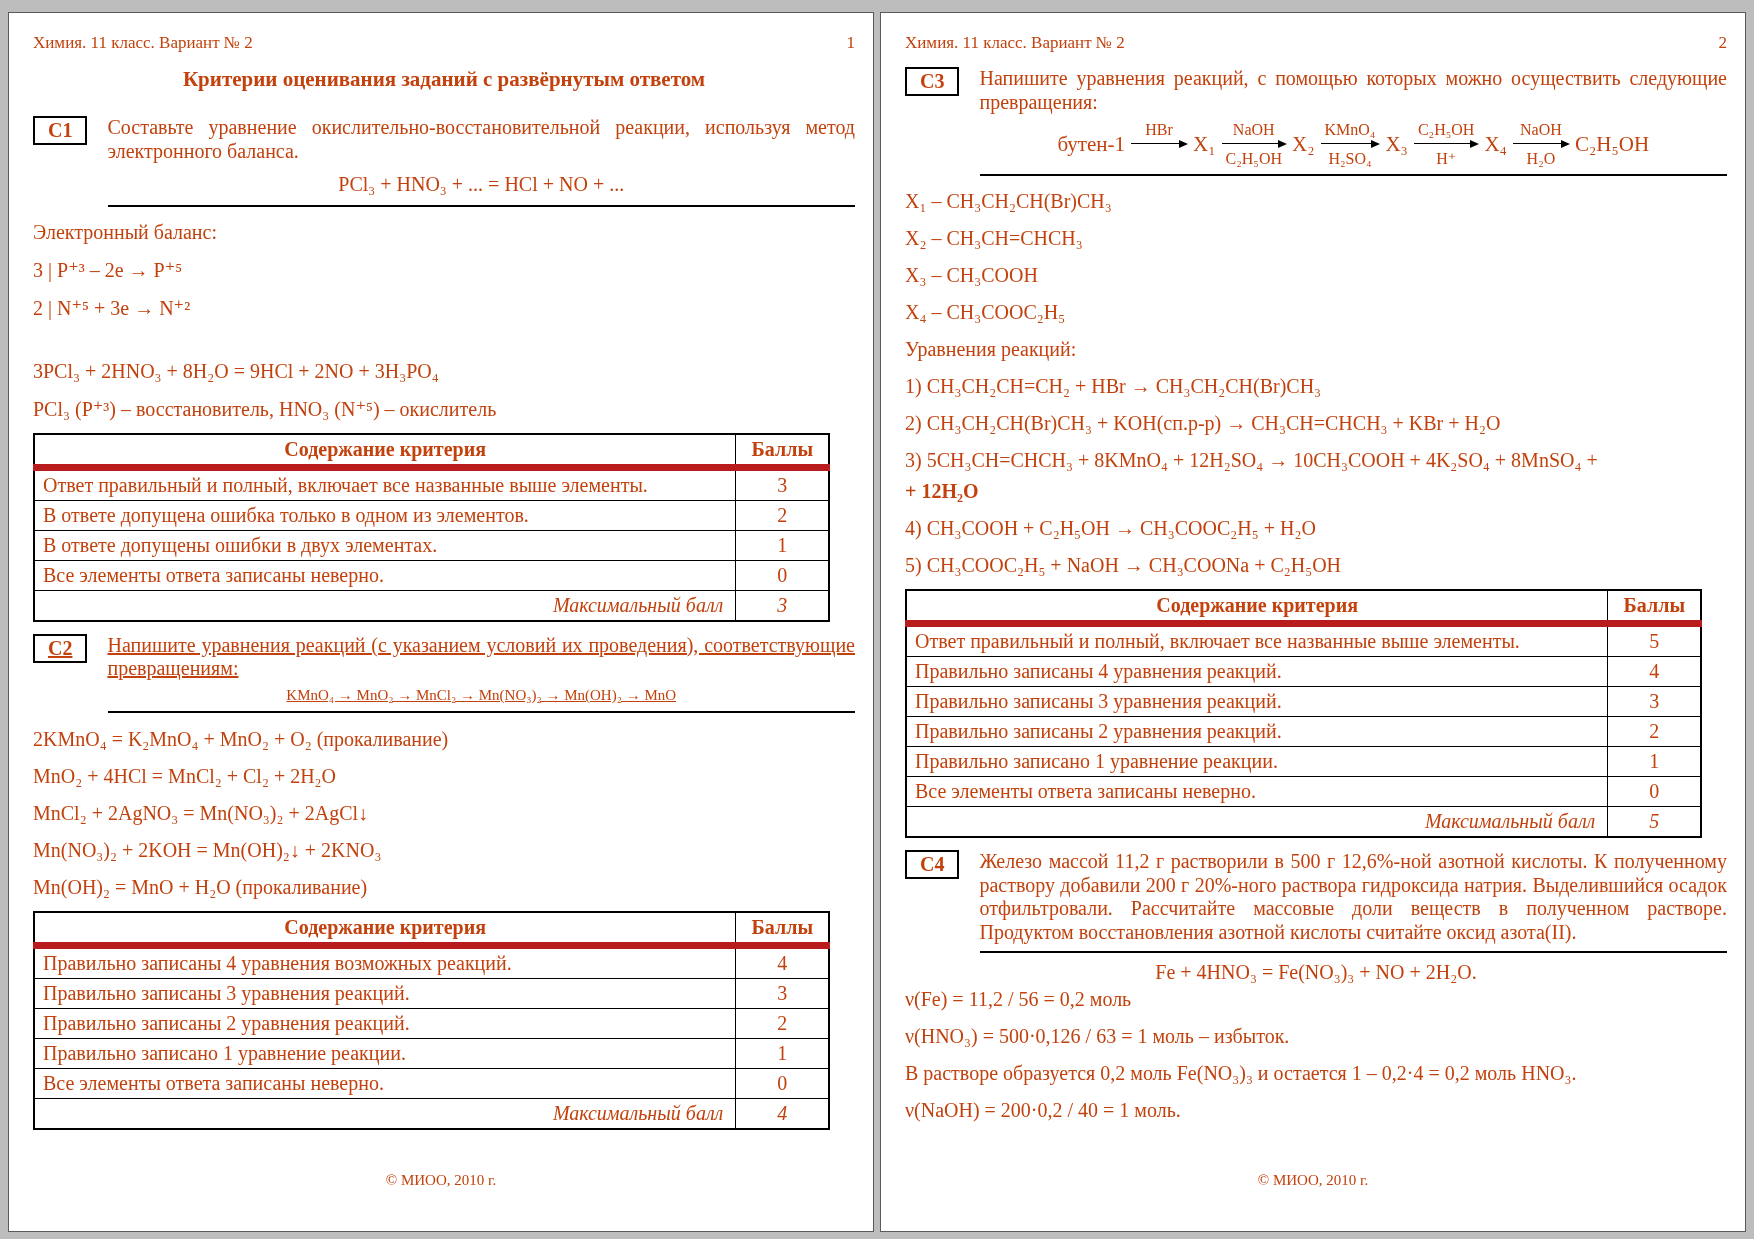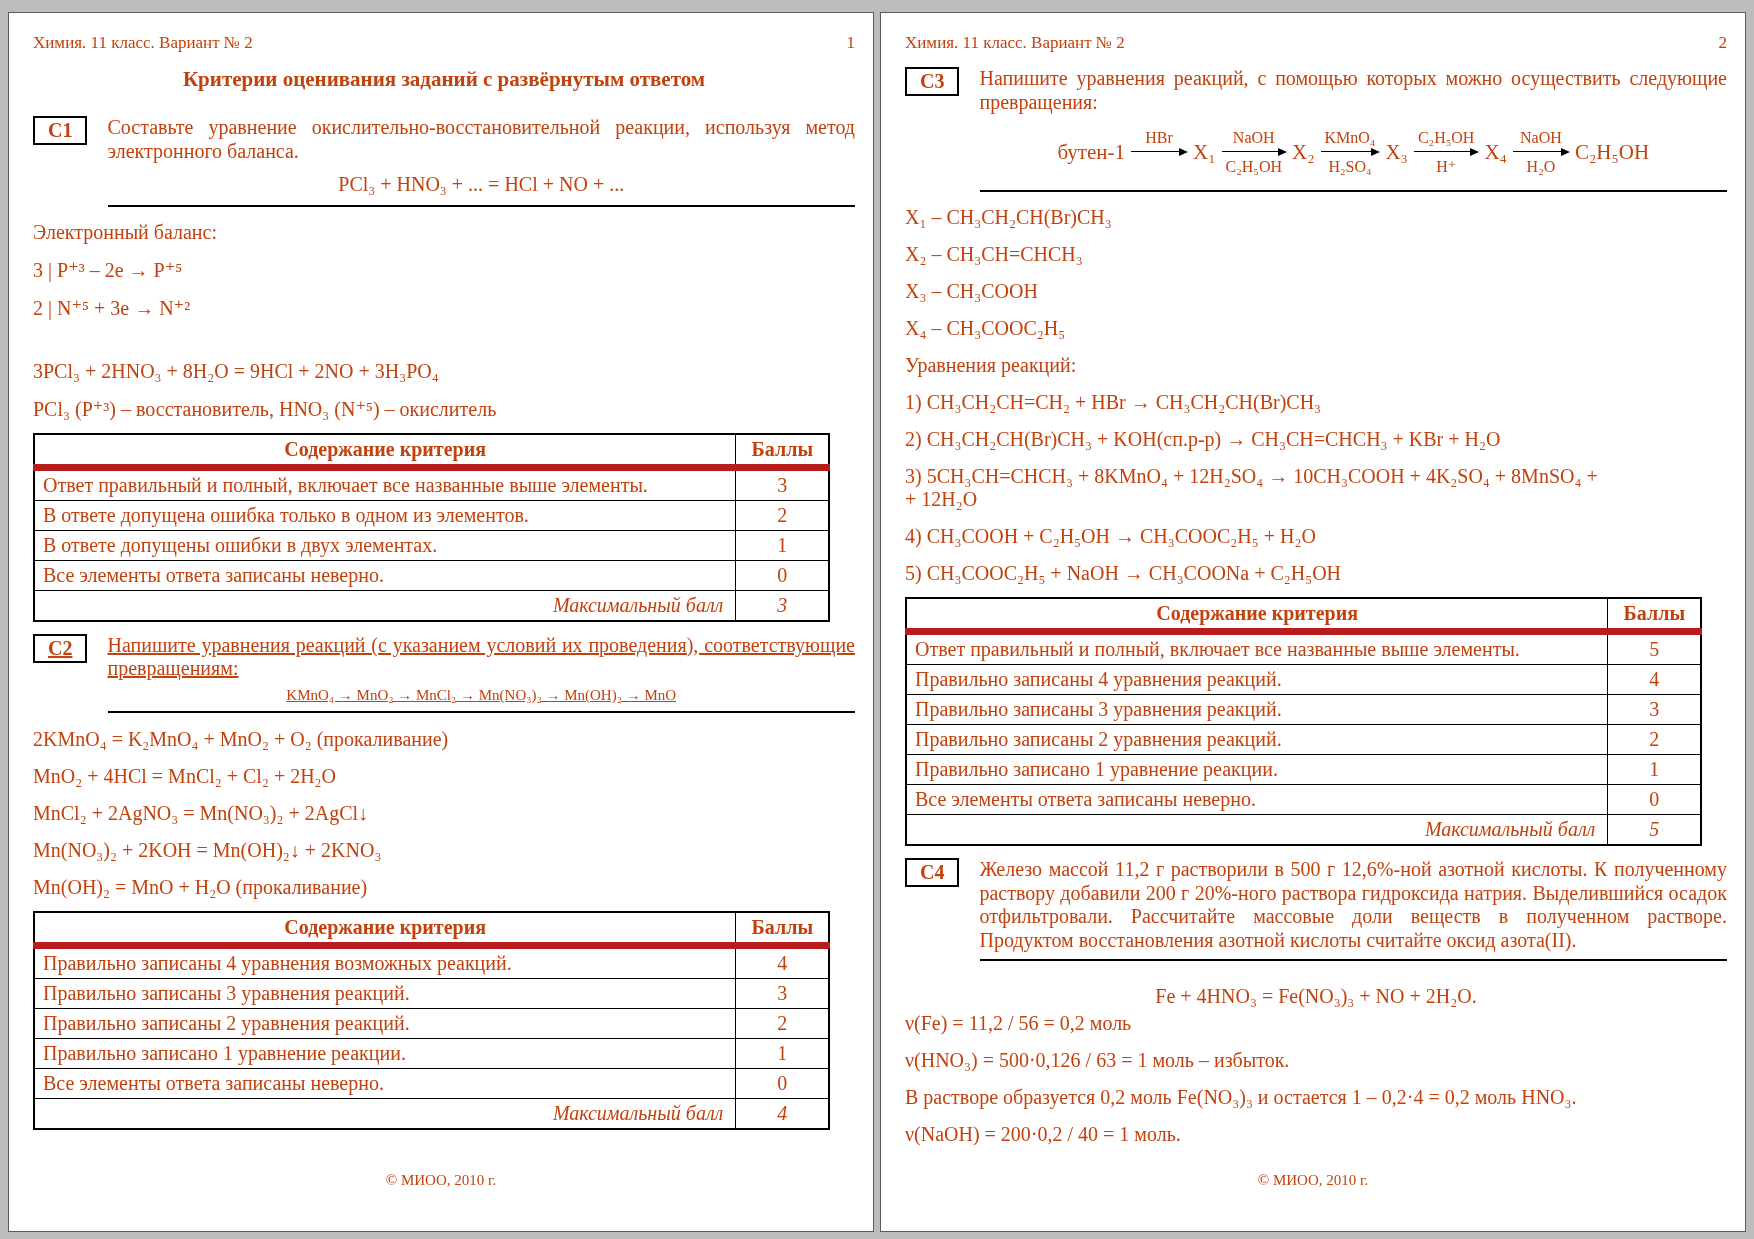--- a/index.html
+++ b/index.html
@@ -25,21 +25,21 @@
   .crit th,.crit td{border:1.5px solid #000;padding:3px 8px;}
   .crit{border:2px solid #000;}
   .crit th{font-weight:bold;text-align:center;border-bottom:7px solid #b91c1c;}
   .crit td.s,.crit th.s{width:76px;text-align:center;}
   .maxrow td{font-style:italic;}
   .maxrow td.lbl{text-align:right;padding-right:12px;}
   .maxrow td.s{font-style:normal;font-style:italic;}
   .chain{display:flex;align-items:center;justify-content:center;margin:6px 0 0 0;
     font-size:21px;white-space:nowrap;}
   .chain .node{padding:0 4px;}
-  .rarr{display:inline-flex;flex-direction:column;align-items:stretch;margin:8px 2px;}
+  .rarr{display:inline-flex;flex-direction:column;align-items:stretch;margin:0 2px;}
   .rarr .lab{font-size:16px;height:19px;line-height:19px;text-align:center;
     padding:0 4px;min-width:48px;}
   .rarr .shaft{position:relative;height:10px;}
   .rarr .shaft::before{content:"";position:absolute;left:0;right:3px;top:4px;
     border-top:1.6px solid #000;}
   .rarr .shaft::after{content:"";position:absolute;right:-1px;top:0.5px;
     border-left:9px solid #000;border-top:4.5px solid transparent;border-bottom:4.5px solid transparent;}
   .footer{position:absolute;left:0;right:0;bottom:42px;text-align:center;font-size:15px;}
   .chain1{text-align:center;margin-top:6px;font-size:15px;}
 </style>
@@ -204,21 +204,21 @@
 
     <div class="eqline" style="margin-top:14px;">X₁ – CH₃CH₂CH(Br)CH₃</div>
     <div class="eqline">X₂ – CH₃CH=CHCH₃</div>
     <div class="eqline">X₃ – CH₃COOH</div>
     <div class="eqline">X₄ – CH₃COOC₂H₅</div>
 
     <div class="eqline">Уравнения реакций:</div>
     <div class="eqline">1) CH₃CH₂CH=CH₂ + HBr → CH₃CH₂CH(Br)CH₃</div>
     <div class="eqline">2) CH₃CH₂CH(Br)CH₃ + KOH(сп.р-р) → CH₃CH=CHCH₃ + KBr + H₂O</div>
     <div class="eqline">3) 5CH₃CH=CHCH₃ + 8KMnO₄ + 12H₂SO₄ → 10CH₃COOH + 4K₂SO₄ + 8MnSO₄ +</div>
-    <div class="eqline" style="margin-top:0;">+ 12H₂O</div>
+    <div class="eqline" style="margin-top:8px;font-weight:bold;">+ 12H₂O</div>
     <div class="eqline">4) CH₃COOH + C₂H₅OH → CH₃COOC₂H₅ + H₂O</div>
     <div class="eqline">5) CH₃COOC₂H₅ + NaOH → CH₃COONa + C₂H₅OH</div>
 
     <table class="crit">
       <thead>
         <tr>
           <th>Содержание критерия</th>
           <th class="s">Баллы</th>
         </tr>
       </thead>
@@ -255,21 +255,21 @@
     </table>
 
     <div class="task" style="margin-top:12px;">
       <span class="task-label">C4</span>
       <div class="task-body">
         <div>Железо массой 11,2 г растворили в 500 г 12,6%-ной азотной кислоты. К полученному раствору добавили 200 г 20%-ного раствора гидроксида натрия. Выделившийся осадок отфильтровали. Рассчитайте массовые доли веществ в полученном растворе. Продуктом восстановления азотной кислоты считайте оксид азота(II).</div>
       </div>
     </div>
     <hr class="sep">
 
-    <div class="fcenter" style="margin-top:24px;">Fe + 4HNO₃ = Fe(NO₃)₃ + NO + 2H₂O.</div>
+    <div class="fcenter" style="margin-top:8px;">Fe + 4HNO₃ = Fe(NO₃)₃ + NO + 2H₂O.</div>
     <div class="line" style="margin-top:4px;">ν(Fe) = 11,2 / 56 = 0,2 моль</div>
     <div class="eqline">ν(HNO₃) = 500·0,126 / 63 = 1 моль – избыток.</div>
     <div class="eqline">В растворе образуется 0,2 моль Fe(NO₃)₃ и остается 1 – 0,2·4 = 0,2 моль HNO₃.</div>
     <div class="eqline">ν(NaOH) = 200·0,2 / 40 = 1 моль.</div>
 
     <div class="footer">© МИОО, 2010 г.</div>
   </div>
 
 </div>
 

